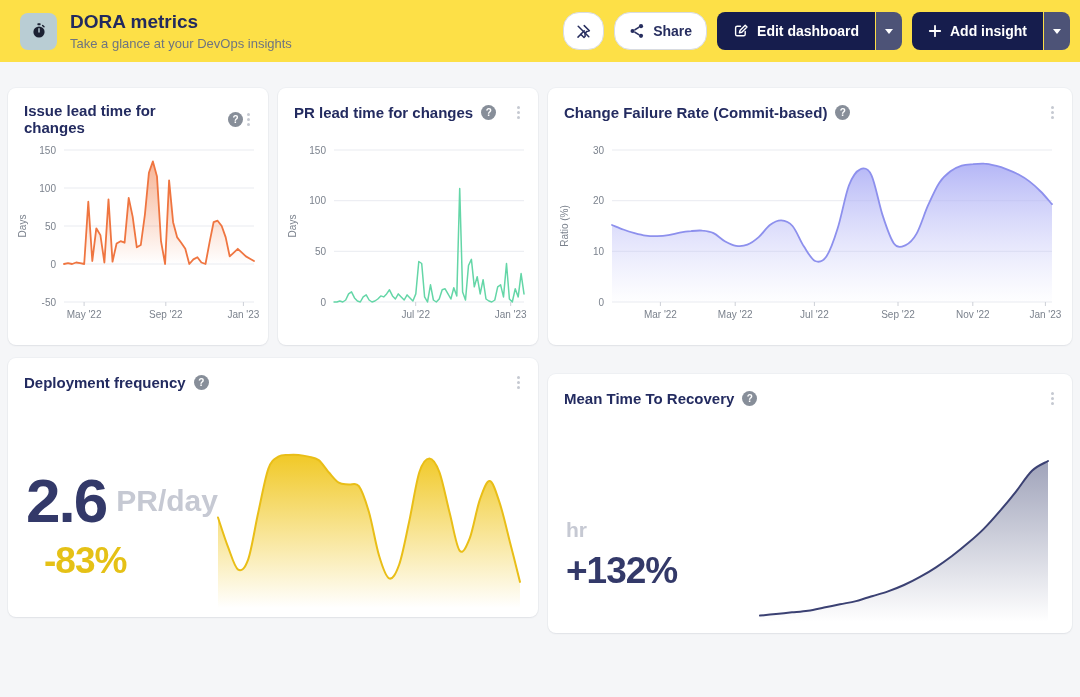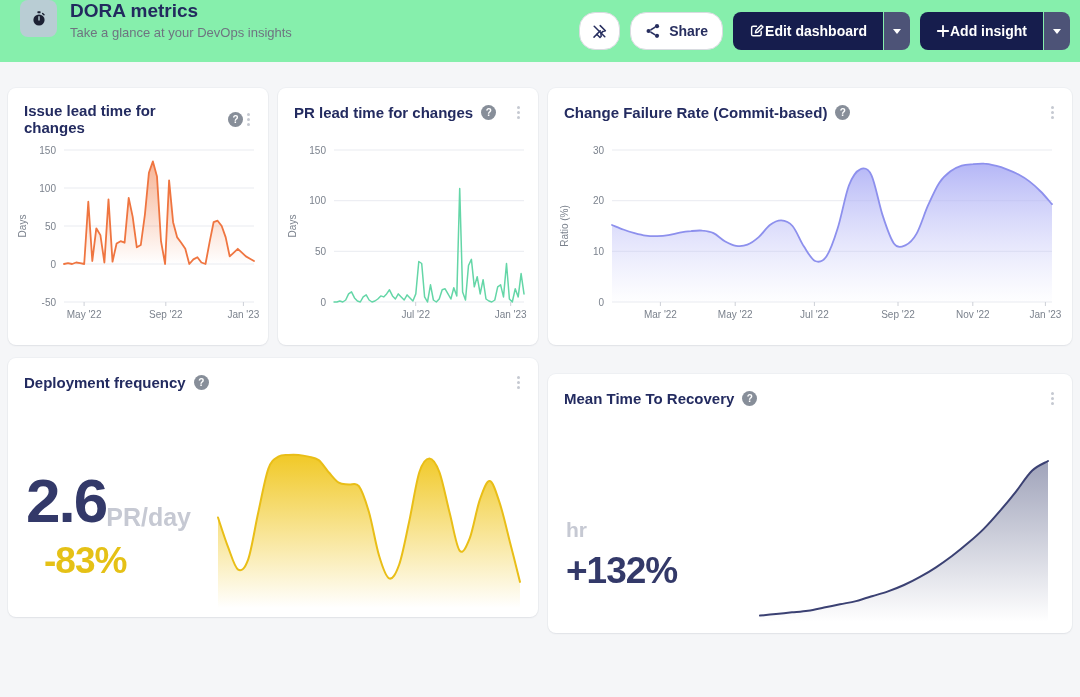--- a/index.html
+++ b/index.html
@@ -1,28 +1,28 @@
 <!DOCTYPE html>
 <html><head>
 <meta charset="utf-8">
 <style>
   * { margin:0; padding:0; box-sizing:border-box; }
   html,body { width:1080px; height:697px; background:#f5f6f8; font-family:"Liberation Sans",sans-serif; overflow:hidden; position:relative; }
 
   
-  .header { position:absolute; top:0; left:0; width:1080px; height:62px; background:#86efac; display:flex; padding:0 10px 0 20px; }
+  .header { position:absolute; top:0; left:0; width:1080px; height:62px; background:#fde047; display:flex; align-items:center; padding:0 10px 0 20px; }
   .logo { width:37px; height:37px; border-radius:8px; background:#b9cdd4; display:flex; align-items:center; justify-content:center; flex:0 0 auto; }
   .head-text { margin-left:13px; }
   .page-title { font-size:19px; font-weight:700; color:#222a5e; line-height:1.2; }
   .page-subtitle { font-size:13px; color:#6e7480; margin-top:2px; }
   .head-actions { margin-left:auto; display:flex; align-items:center; gap:10px; }
   .btn-outline { height:38px; border:1px solid #d8dbe0; border-radius:16px; background:#fff; display:flex; align-items:center; justify-content:center; gap:8px; padding:0 14px; font-size:14px; font-weight:600; color:#272e5f; cursor:pointer; }
   .btn-square { width:41px; padding:0; }
   .btn-split { display:flex; height:38px; cursor:pointer; }
-  .btn-split .main { background:#161d4d; color:#ffffff; border-radius:8px 0 0 8px; display:flex; align-items:center; gap:0; padding:16px 16px; font-size:14px; font-weight:600; }
+  .btn-split .main { background:#161d4d; color:#ffffff; border-radius:8px 0 0 8px; display:flex; align-items:center; gap:8px; padding:16px 16px; font-size:14px; font-weight:600; }
   .btn-split .caret-part { background:#4d5377; width:26px; border-radius:0 8px 8px 0; display:flex; align-items:center; justify-content:center; margin-left:1px; }
   .caret-down { width:0; height:0; border-left:4px solid transparent; border-right:4px solid transparent; border-top:5px solid #ffffff; }
 
   
   .card { position:absolute; background:#ffffff; border-radius:8px; box-shadow:0 1px 2px rgba(16,24,40,.06), 0 0 0 1px #eef0f3; }
   .card-head { display:flex; align-items:center; padding:14px 14px 0 16px; }
   .card-title { font-size:15px; font-weight:700; color:#232b60; }
   .help { width:15px; height:15px; border-radius:50%; background:#878e99; color:#ffffff; font-size:10px; font-weight:700; display:flex; align-items:center; justify-content:center; margin-left:8px; cursor:pointer; }
   .kebab { margin-left:auto; display:flex; flex-direction:column; gap:2px; padding:4px; cursor:pointer; }
   .kebab i { width:3px; height:3px; border-radius:50%; background:#c5c9d1; display:block; }
@@ -39,23 +39,23 @@
   #chart2 { left:8px;  top:36px; }
   #chart3 { left:208px; top:70px; }
   #chart4 { left:210px; top:75px; }
 
   .tick { font-family:"Liberation Sans",sans-serif; font-size:10px; fill:#7b828d; }
 
   
   .kpi { position:absolute; left:18px; display:flex; flex-direction:column; }
   #card-deploy .kpi { top:112px; }
   #card-mttr  .kpi { top:124px; }
-  .kpi-row { display:flex; align-items:flex-end; }
+  .kpi-row { display:flex; align-items:center; gap:10px; }
   .kpi-value { font-size:62px; font-weight:700; color:#333969; letter-spacing:-2px; line-height:1; }
-  .kpi-unit { font-size:25px; font-weight:600; color:#c6c9d3; }
+  .kpi-unit { font-size:30px; font-weight:600; color:#c6c9d3; }
   .kpi-unit.small { font-size:21px;margin-top:20px; }
   .kpi-delta { font-size:37px; font-weight:700; margin-top:8px; letter-spacing:-1px; }
   .kpi-delta.yellow { color:#e5c116;margin-left:18px; }
   .kpi-delta.navy { color:#333969; }
 
   .icon-svg { display:block; }
 </style>
 </head>
 <body>
 

